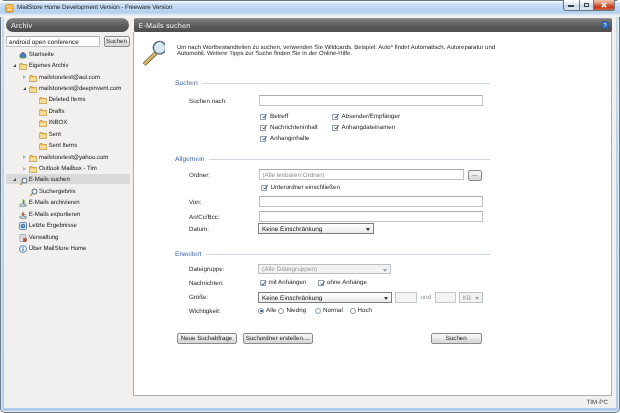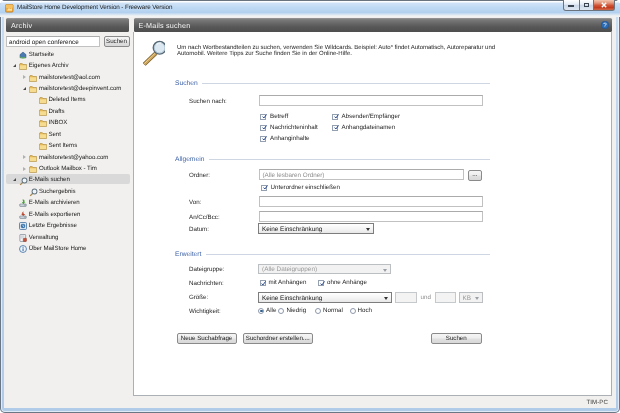--- a/index.html
+++ b/index.html
@@ -50,21 +50,21 @@
  <div style="position:absolute;left:16px;top:0;width:15px;height:10.5px;background:linear-gradient(180deg,#fdfeff 0%,#e7eef6 40%,#cdd9e8 55%,#dde7f2 100%);border:1px solid #69747f;border-top:none;"></div>
  <div style="position:absolute;left:30px;top:0;width:22px;height:10.5px;background:linear-gradient(180deg,#f3c6ad 0%,#e2947a 30%,#cf5334 55%,#c23d1e 75%,#d2684a 100%);border:1px solid #69747f;border-top:none;border-radius:0 0 3px 0;"></div>
  <div style="position:absolute;left:5px;top:5.2px;width:6px;height:1.4px;background:#3a4350;"></div>
  <div style="position:absolute;left:20.5px;top:3px;width:5.8px;height:4.4px;border:1.2px solid #3a4350;"></div>
  <svg style="position:absolute;left:38px;top:2.4px;display:block" width="6" height="6" viewBox="0 0 6 6">
       <path d="M0.8 0.8 L5.2 5.2 M5.2 0.8 L0.8 5.2" stroke="#fff" stroke-width="1.4"></path>
     </svg>
 </div>
 <div id="client"></div>
 
-<div class="hdr" style="left:6px;top:18px;width:123px;">
+<div class="hdr" style="left:6px;top:18px;width:123px;border-radius:7px;">
     <span style="left:5px;">Archiv</span>
   </div>
 <div class="hdr" style="left:134px;top:18px;width:478px;">
     <span style="left:4.5px;">E-Mails suchen</span>
   <svg style="position:absolute;right:3.5px;top:3px" width="8" height="8" viewBox="0 0 8 8">
       <circle cx="4" cy="4" r="3.8" fill="#2b6cb5"></circle>
       <circle cx="4" cy="4" r="3.8" fill="none" stroke="#1b4a86" stroke-width="0.5"></circle>
       <text x="4" y="6.3" font-size="6.2" fill="#fff" text-anchor="middle" font-family="Liberation Sans">?</text>
     </svg>
 </div>

